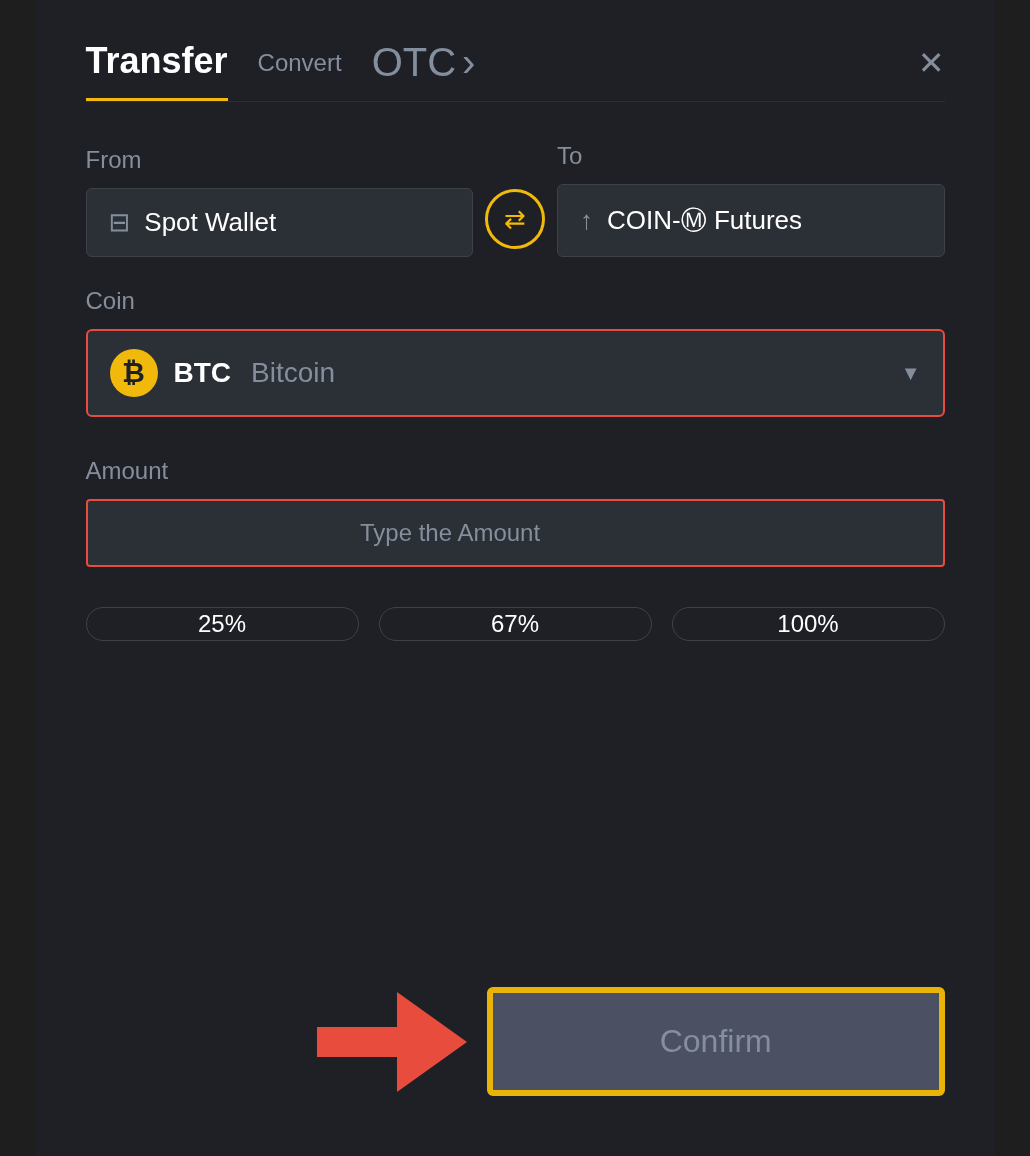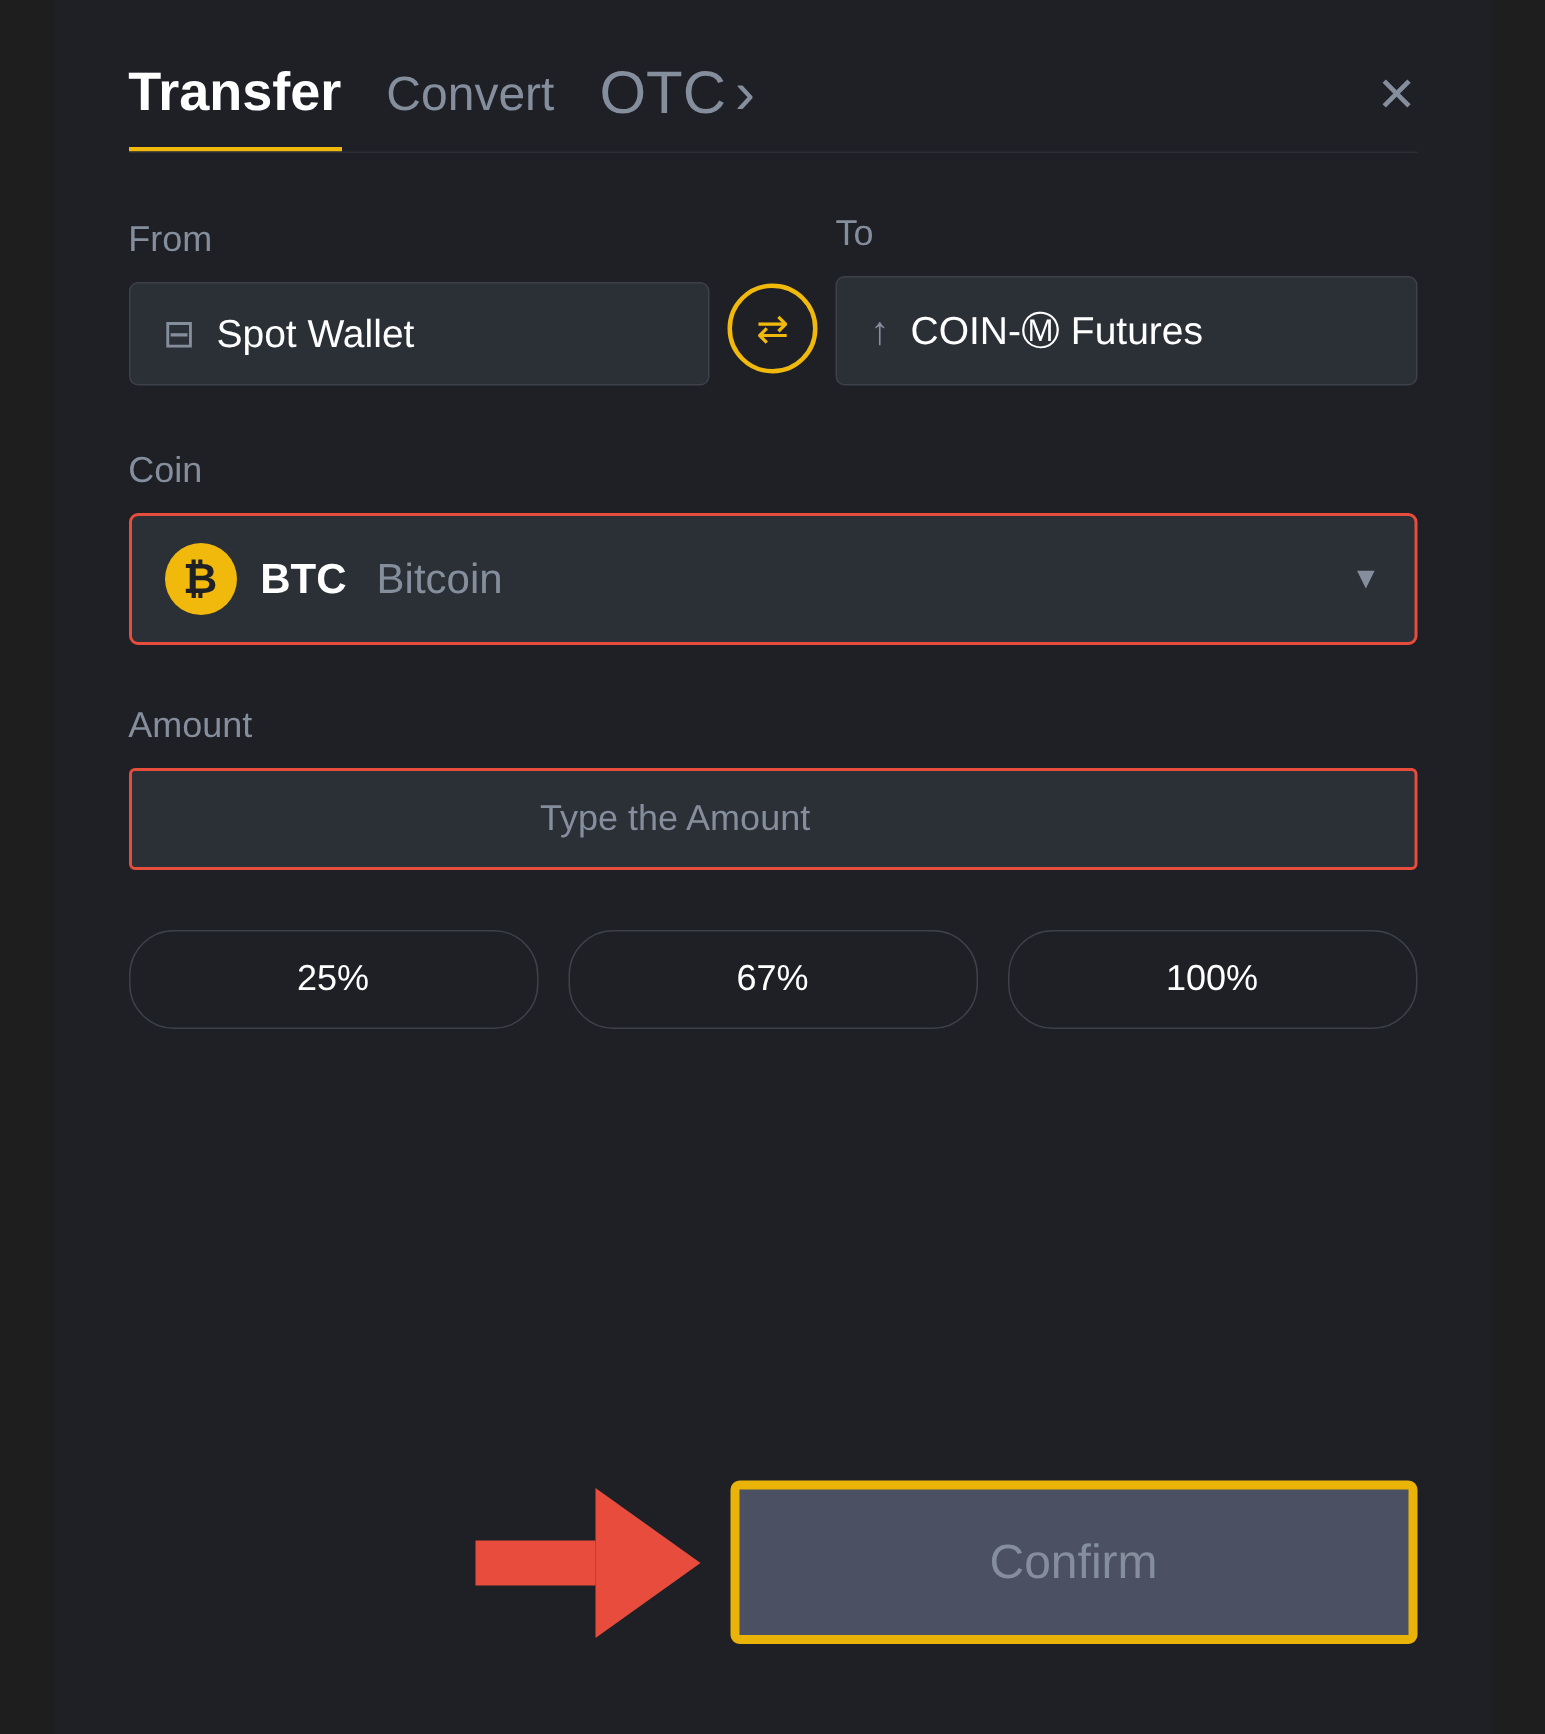--- a/index.html
+++ b/index.html
@@ -35,21 +35,21 @@
       font-size: 36px;
       font-weight: 700;
       color: #ffffff;
       cursor: pointer;
       padding-bottom: 16px;
       border-bottom: 3px solid #f0b90b;
       margin-bottom: 0;
     }
 
     .tab-convert {
-      font-size: 32px;
+      font-size: 24px;
       font-weight: 400;
       color: #848e9c;
       cursor: pointer;
       padding-bottom: 16px;
     }
 
     .tab-otc {
       font-size: 40px;
       font-weight: 400;
       color: #848e9c;
@@ -235,21 +235,21 @@
 
     
     .pct-row {
       display: flex;
       gap: 20px;
       margin-bottom: 60px;
     }
 
     .pct-btn {
       flex: 1;
-      padding: 18px 10px;
+      padding: 2px 10px;
       background: transparent;
       border: 1px solid #3d4149;
       border-radius: 30px;
       color: #ffffff;
       font-size: 24px;
       cursor: pointer;
       text-align: center;
     }
 
     
@@ -279,21 +279,21 @@
       background: #4b5162;
       border: 6px solid #eab308;
       border-radius: 6px;
       color: #848e9c;
       font-size: 32px;
       cursor: pointer;
       text-align: center;
     }
 
     .section-gap {
-      margin-bottom: 43px;
+      margin-bottom: 30px;
     }
   </style>
 </head>
 <body>
 
 <div class="modal">
 
   <div class="header">
     <div class="tab-transfer">Transfer</div>
     <div class="tab-convert">Convert</div>

